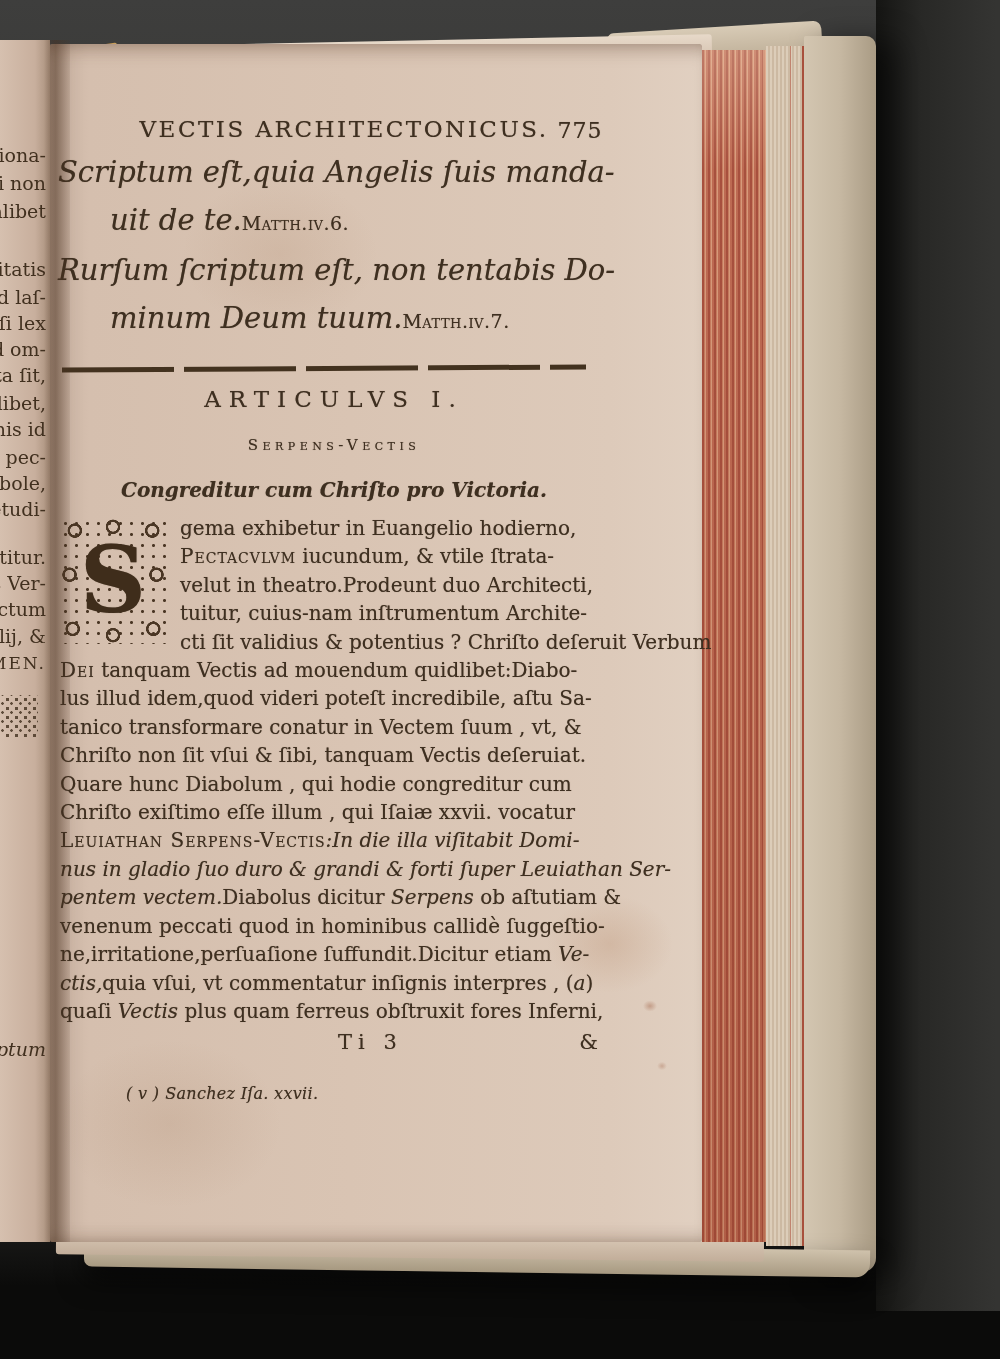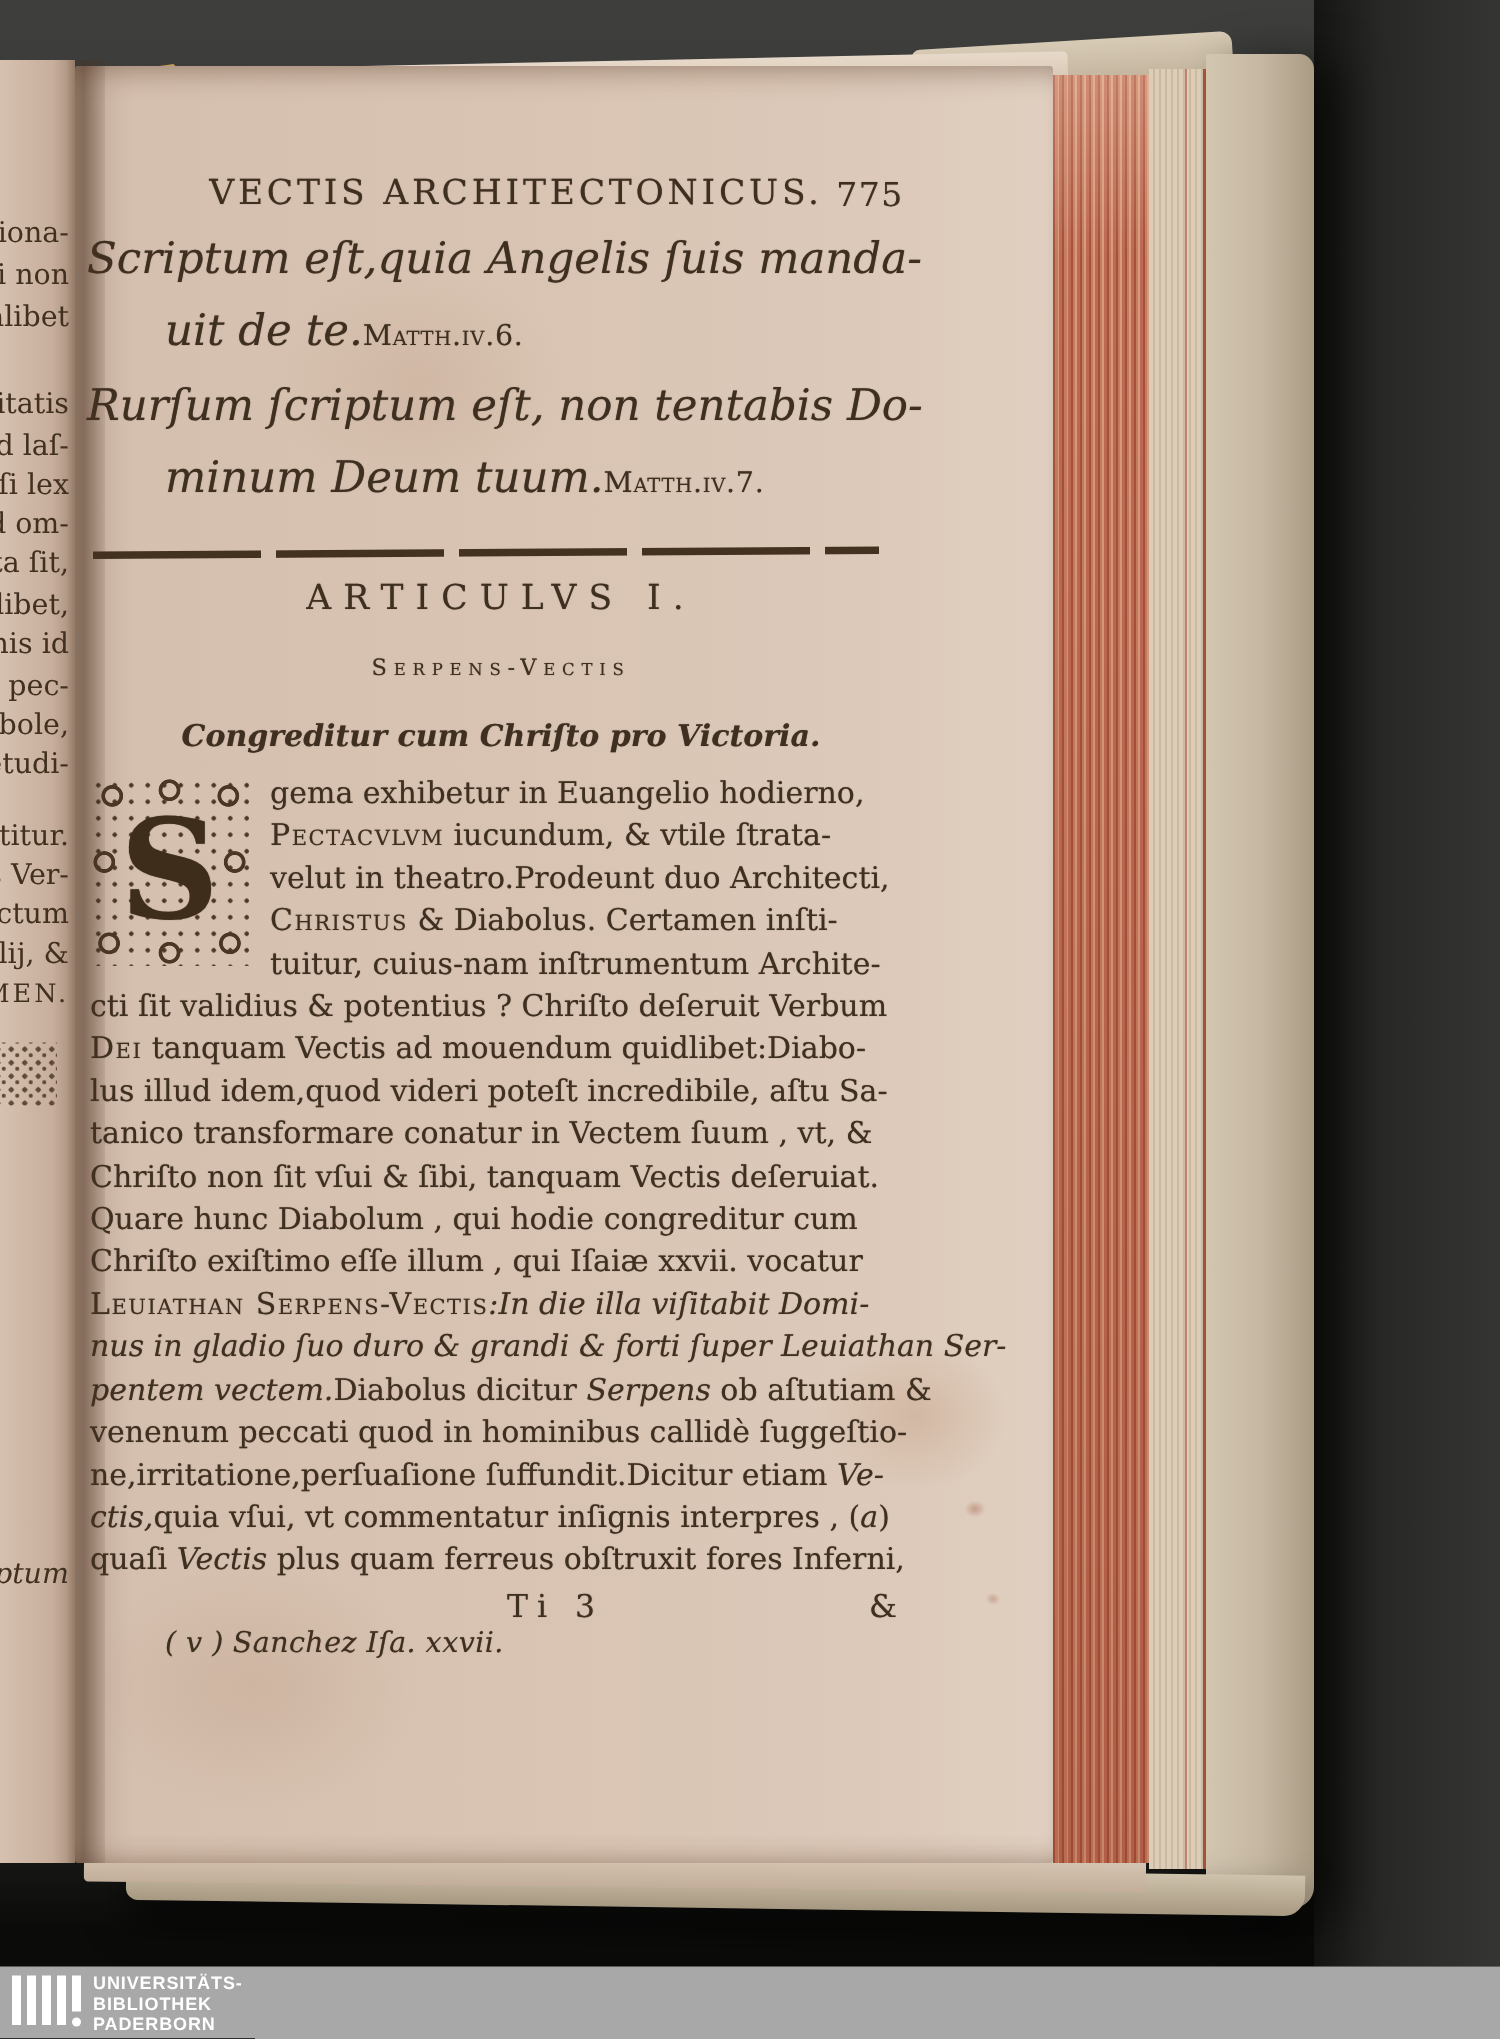--- a/index.html
+++ b/index.html
@@ -103,21 +103,21 @@
       radial-gradient(circle 9px at 12% 88%,rgba(0,0,0,0) 4.5px,#4a3624 5px 7px,rgba(0,0,0,0) 7.5px),
       radial-gradient(circle 9px at 50% 93%,rgba(0,0,0,0) 4.5px,#4a3624 5px 7px,rgba(0,0,0,0) 7.5px),
       radial-gradient(circle 9px at 88% 88%,rgba(0,0,0,0) 4.5px,#4a3624 5px 7px,rgba(0,0,0,0) 7.5px),
       radial-gradient(#4a3624 1.3px,rgba(0,0,0,0) 1.6px);
     background-size:100% 100%,100% 100%,100% 100%,100% 100%,100% 100%,100% 100%,100% 100%,100% 100%,11px 11px;}
   .dropcap span{position:absolute;left:0;right:0;top:8px;text-align:center;
     font-size:92px;line-height:108px;color:#3f2d1b;font-weight:bold;}
   .sigline{display:flex;line-height:30px;font-size:21px;margin-top:2px;}
   .sig{margin-left:278px;letter-spacing:6px;}
   .catch{margin-left:auto;margin-right:34px;}
-  .footnote{position:absolute;top:1040px;left:60px;font-style:italic;font-size:19px;
+  .footnote{position:absolute;top:1040px;left:76px;font-style:italic;font-size:16px;
     white-space:nowrap;letter-spacing:.3px;}
   .footnote .mk{margin-right:6px;}
   
   .logo-band{position:absolute;left:0;top:1311px;width:1000px;height:48px;z-index:10;
     background:#a8a8a8;font-family:"Liberation Sans","DejaVu Sans",sans-serif;}
   .bars{position:absolute;left:8px;top:6px;height:40px;}
   .bar{position:absolute;top:0;width:6px;height:33px;background:#fff;}
   .bar.b1{left:0;} .bar.b2{left:10px;} .bar.b3{left:20px;} .bar.b4{left:30px;}
   .bar.b5{left:40px;height:24px;}
   .bardot{position:absolute;left:40px;top:28px;width:6px;height:6px;border-radius:50%;background:#fff;}
@@ -182,21 +182,20 @@
     <div class="serpens">Serpens-Vectis</div>
     <div class="argument">Congreditur cum Chriſto pro Victoria.</div>
 
     <div class="body-block">
       <div class="dropcap">
           <span>S</span>
         </div>
       <div class="bodyline"><span class="seg-rm">gema exhibetur in Euangelio hodierno,</span></div>
       <div class="bodyline"><span class="seg-sc">Pectacvlvm</span><span class="seg-rm"> iucundum, &amp; vtile ſtrata-</span></div>
       <div class="bodyline"><span class="seg-rm">velut in theatro.Prodeunt duo Architecti,</span></div>
-      <div class="bodyline"><span class="seg-sc">Christus</span><span class="seg-rm"> &amp; Diabolus. Certamen inſti-</span></div>
       <div class="bodyline"><span class="seg-rm">tuitur, cuius-nam inſtrumentum Archite-</span></div>
       <div class="bodyline"><span class="seg-rm">cti ſit validius &amp; potentius ? Chriſto deſeruit Verbum</span></div>
       <div class="bodyline"><span class="seg-sc">Dei</span><span class="seg-rm"> tanquam Vectis ad mouendum quidlibet:Diabo-</span></div>
       <div class="bodyline"><span class="seg-rm">lus illud idem,quod videri poteſt incredibile, aſtu Sa-</span></div>
       <div class="bodyline"><span class="seg-rm">tanico transformare conatur in Vectem ſuum , vt, &amp;</span></div>
       <div class="bodyline"><span class="seg-rm">Chriſto non ſit vſui &amp; ſibi, tanquam Vectis deſeruiat.</span></div>
       <div class="bodyline"><span class="seg-rm">Quare hunc Diabolum , qui hodie congreditur cum</span></div>
       <div class="bodyline"><span class="seg-rm">Chriſto exiſtimo eſſe illum , qui Iſaiæ xxvii. vocatur</span></div>
       <div class="bodyline"><span class="seg-sc">Leuiathan Serpens-Vectis</span><span class="seg-it">:In die illa viſitabit Domi-</span></div>
       <div class="bodyline"><span class="seg-it">nus in gladio ſuo duro &amp; grandi &amp; forti ſuper Leuiathan Ser-</span></div>
@@ -209,28 +208,13 @@
         <span class="sig">Ti 3</span>
         <span class="catch">&amp;</span>
       </div>
     </div>
 
     <div class="footnote">
       <span class="mk">( v )</span><span>Sanchez Iſa. xxvii.</span>
     </div>
   </div>
 
-  <div class="logo-band">
-    <div class="bars">
-      <div class="bar b1"></div>
-      <div class="bar b2"></div>
-      <div class="bar b3"></div>
-      <div class="bar b4"></div>
-      <div class="bar b5"></div>
-      <div class="bardot"></div>
-    </div>
-    <div class="logo-text">
-      <div>UNIVERSITÄTS-</div>
-      <div>BIBLIOTHEK</div>
-      <div>PADERBORN</div>
-    </div>
-  </div>
 </div>
 
 </body></html>

